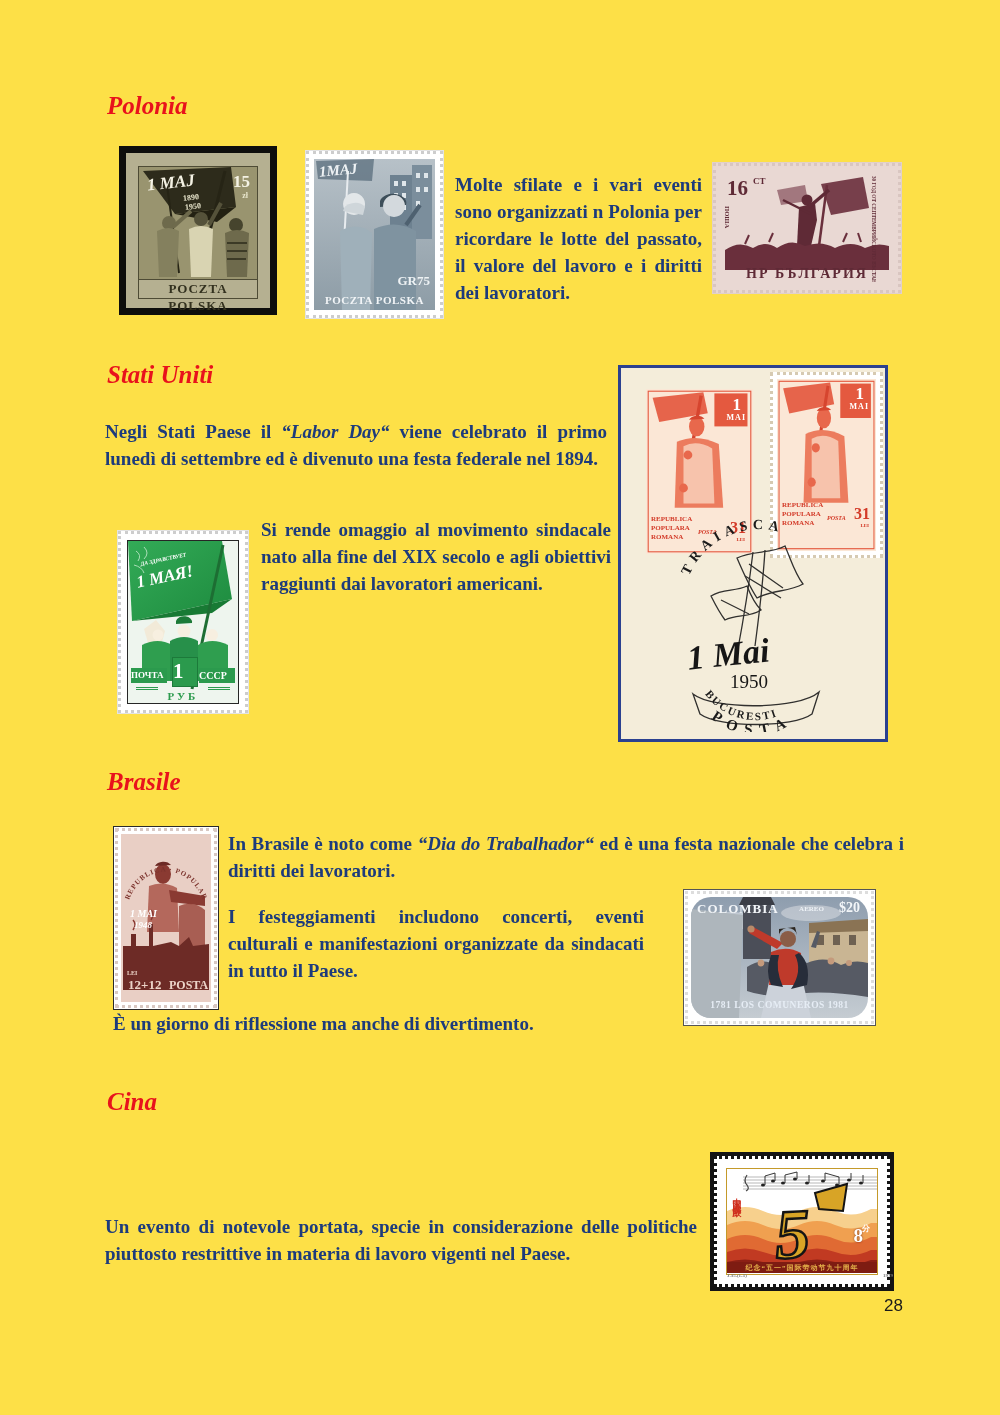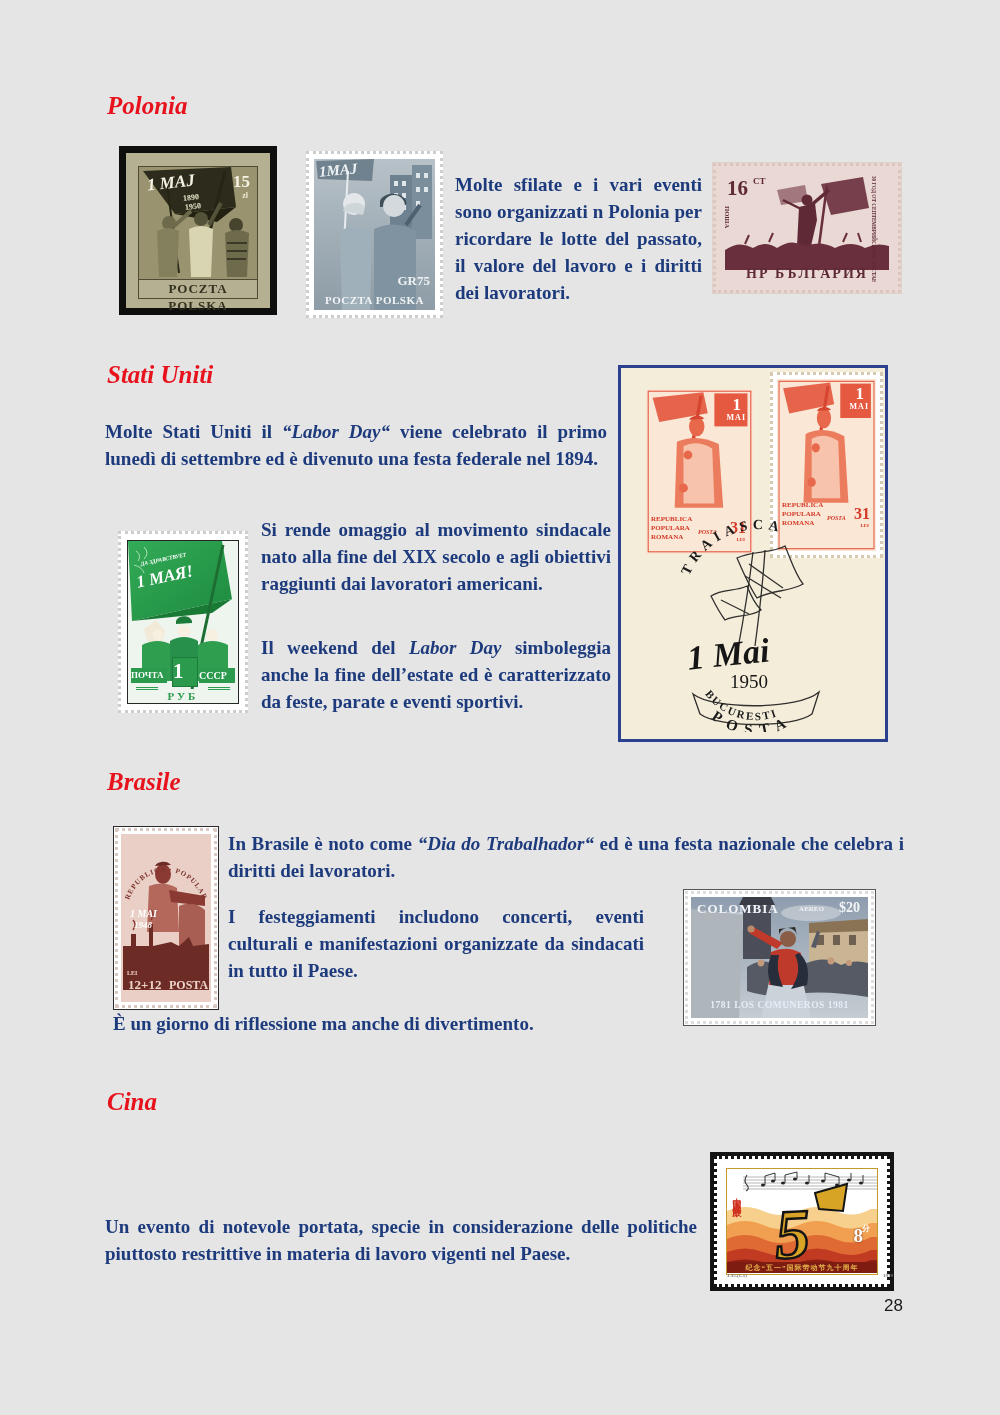--- a/index.html
+++ b/index.html
@@ -1,16 +1,16 @@
 <!DOCTYPE html>
 <html><head>
 <meta charset="utf-8">
 <style>
   html,body{margin:0;padding:0;background:#ffffff;}
-  .page{position:relative;width:1000px;height:1415px;background:#e5e5e5;overflow:hidden;
+  .page{position:relative;width:1000px;height:1415px;background:#fde047;overflow:hidden;
         font-family:"Liberation Serif",serif;}
   .abs{position:absolute;}
   .hd{position:absolute;margin:0;font-size:25px;font-style:italic;font-weight:bold;color:#e8121c;}
   .body-p{position:absolute;font-weight:bold;color:#1d3b7c;font-size:19px;line-height:27px;text-align:justify;margin:0;}
   .noj{text-align:left;}
   .it{font-style:italic;}
   .st{position:absolute;font-weight:bold;white-space:nowrap;}
   .tiny{display:inline-block;transform-origin:0 0;white-space:nowrap;}
   .perf{border:3px dotted #cdcdcd;outline:1px solid #e4e4e4;background:#fff;}
   
@@ -124,21 +124,21 @@
       <span class="st" style="left:2px;top:2px;font-size:21px;color:#5f2a36;">16</span>
       <span class="st" style="left:28px;top:2px;font-size:9px;color:#5f2a36;">СТ</span>
       <span class="st tiny" style="left:6px;top:32px;font-size:11px;color:#5f2a36;transform:rotate(90deg) scale(0.6);">ПОЩА</span>
       <span class="st tiny" style="left:152px;top:2px;font-size:10px;color:#5f2a36;transform:rotate(90deg) scale(0.52);">30 ГОД ОТ СЕПТЕМВРИЙСКОТО ВЪСТАНИЕ · 1923–1953</span>
       <span class="st" style="left:0;right:0;bottom:0;font-size:14px;color:#5f2a36;text-align:center;letter-spacing:2px;">НР БЪЛГАРИЯ</span>
     </div>
   </div>
 
   <h2 class="hd" style="left:107px;top:361px;">Stati Uniti</h2>
 
-  <p class="body-p" style="left:105px;top:418px;width:502px;"><span>Molte Stati Uniti il </span><span class="it">“Labor Day“</span><span> viene celebrato il primo lunedì di settembre ed è divenuto una festa federale nel 1894.</span></p>
+  <p class="body-p" style="left:105px;top:418px;width:502px;"><span>Negli Stati Paese il </span><span class="it">“Labor Day“</span><span> viene celebrato il primo lunedì di settembre ed è divenuto una festa federale nel 1894.</span></p>
 
   <div class="abs cover" style="left:618px;top:365px;width:264px;height:371px;">
 
     <div class="abs" style="left:25px;top:21px;width:107px;height:165px;">
       <div class="ro-design">
         <svg width="107" height="165" viewBox="0 0 97 150" preserveAspectRatio="none">
           <rect x="2" y="2" width="93" height="146" fill="none" stroke="#e4593f" stroke-width="1"></rect>
           <path d="M6,8 L52,3 L56,22 L12,30 Z" fill="#e4593f" opacity="0.92"></path>
           <rect x="62" y="4" width="30" height="30" fill="#e4593f"></rect>
           <path d="M50,6 L34,96" stroke="#d6452f" stroke-width="3" fill="none"></path>
@@ -238,21 +238,20 @@
       <div class="grnbox" style="left:3px;bottom:20px;width:36px;height:15px;font-size:9px;line-height:15px;">ПОЧТА</div>
       <div class="grnbox" style="left:44px;bottom:16px;width:24px;height:28px;font-size:21px;line-height:26px;border:1px solid #1c7a3a;">1</div>
       <div class="grnbox" style="right:3px;bottom:20px;width:36px;height:15px;font-size:10px;line-height:15px;">СССР</div>
       <div class="abs" style="left:8px;bottom:13px;width:22px;border-top:3px double #2b9a4d;"></div>
       <div class="abs" style="right:8px;bottom:13px;width:22px;border-top:3px double #2b9a4d;"></div>
       <span class="st" style="left:0;right:0;bottom:1px;text-align:center;font-size:11px;color:#2b9a4d;letter-spacing:3px;">РУБ</span>
     </div>
   </div>
 
   <p class="body-p" style="left:261px;top:516px;width:350px;">Si rende omaggio al movimento sindacale nato alla fine del XIX secolo e agli obiettivi raggiunti dai lavoratori americani.</p>
-  <p class="body-p" style="left:261px;top:634px;width:350px;"><span>Il weekend del </span><span class="it">Labor Day</span><span> simboleggia anche la fine dell’estate ed è caratterizzato da feste, parate e eventi sportivi.</span></p>
 
   <h2 class="hd" style="left:107px;top:768px;">Brasile</h2>
 
   <div class="abs" style="left:113px;top:826px;width:104px;height:182px;border:1px solid #2a2a2a;background:#fff;">
     <div class="abs" style="inset:1px;border:3px dotted #d8c8c2;background:#fff;">
       <div class="abs" style="inset:3px;background:#e9cfc5;overflow:hidden;">
         <svg width="90" height="168" viewBox="0 0 90 168">
           <defs>
               <path id="arc48" d="M8,66 A 40 46 0 0 1 82,66"></path>
             </defs>
@@ -274,21 +273,21 @@
       </div>
     </div>
   </div>
 
   <p class="body-p" style="left:228px;top:830px;width:676px;"><span>In Brasile è noto come </span><span class="it">“Dia do Trabalhador“</span><span> ed è una festa nazionale che celebra i diritti dei lavoratori.</span></p>
 
   <p class="body-p" style="left:228px;top:903px;width:416px;">I festeggiamenti includono concerti, eventi culturali e manifestazioni organizzate da sindacati in tutto il Paese.</p>
 
   <div class="abs" style="left:683px;top:889px;width:191px;height:135px;border:1px solid #555;background:#fff;">
     <div class="abs" style="inset:1px;border:3px dotted #ddd;background:#fff;">
-      <div class="abs" style="inset:3px;overflow:hidden;">
+      <div class="abs" style="inset:3px;overflow:hidden;border-radius:20px;">
         <svg width="177" height="121" viewBox="0 0 177 121">
           <defs>
               <linearGradient id="sky" x1="0" y1="0" x2="0" y2="1">
                 <stop offset="0" stop-color="#8e9dae"></stop>
                 <stop offset="1" stop-color="#c5ccd2"></stop>
               </linearGradient>
             </defs>
           <rect width="177" height="121" fill="url(#sky)"></rect>
           <ellipse cx="40" cy="24" rx="26" ry="9" fill="#e8eaec" opacity="0.55"></ellipse>
           <ellipse cx="120" cy="16" rx="30" ry="8" fill="#dfe2e6" opacity="0.5"></ellipse>

